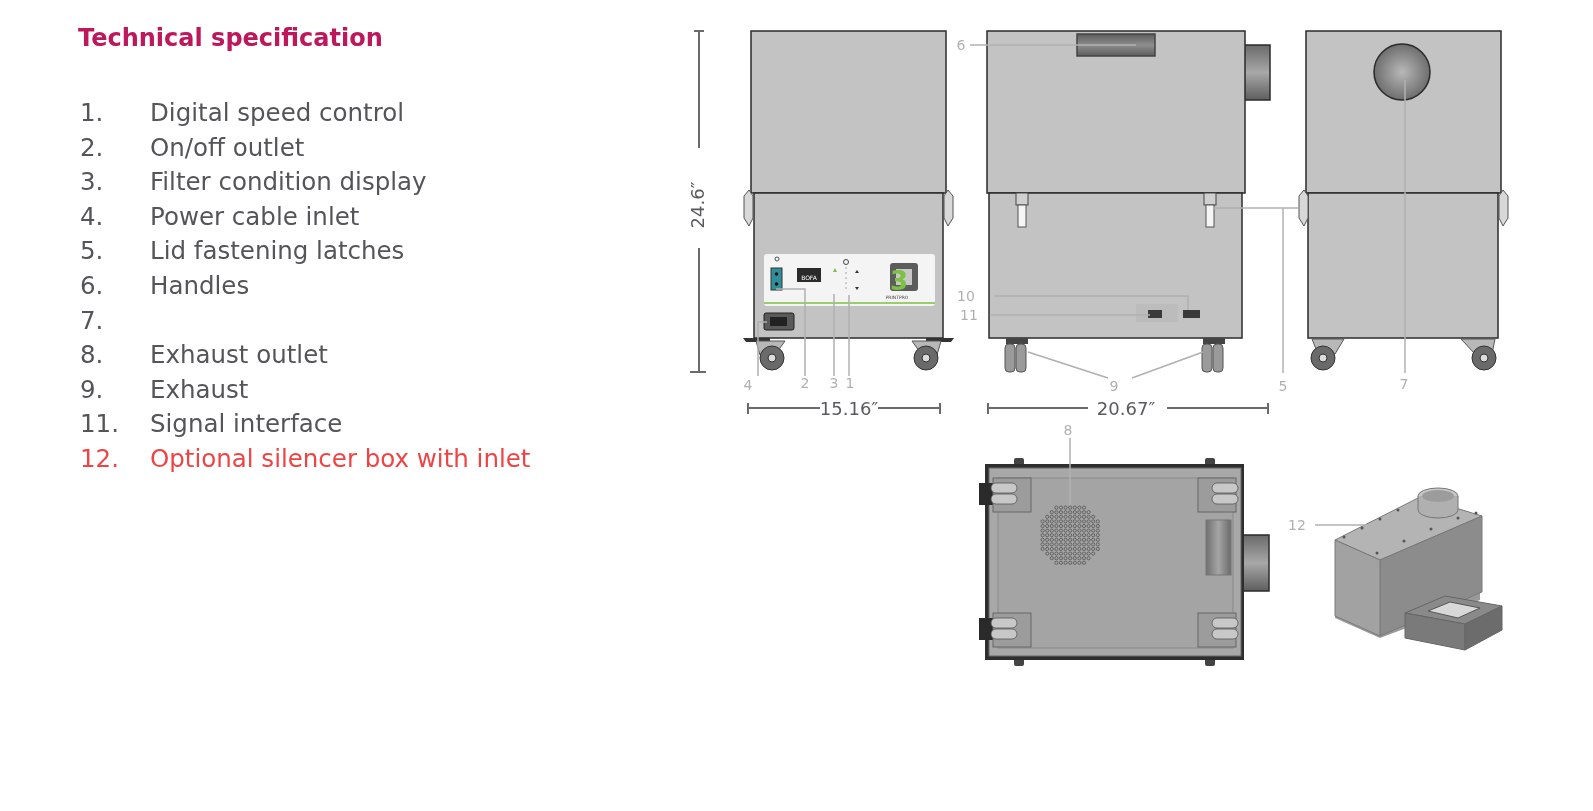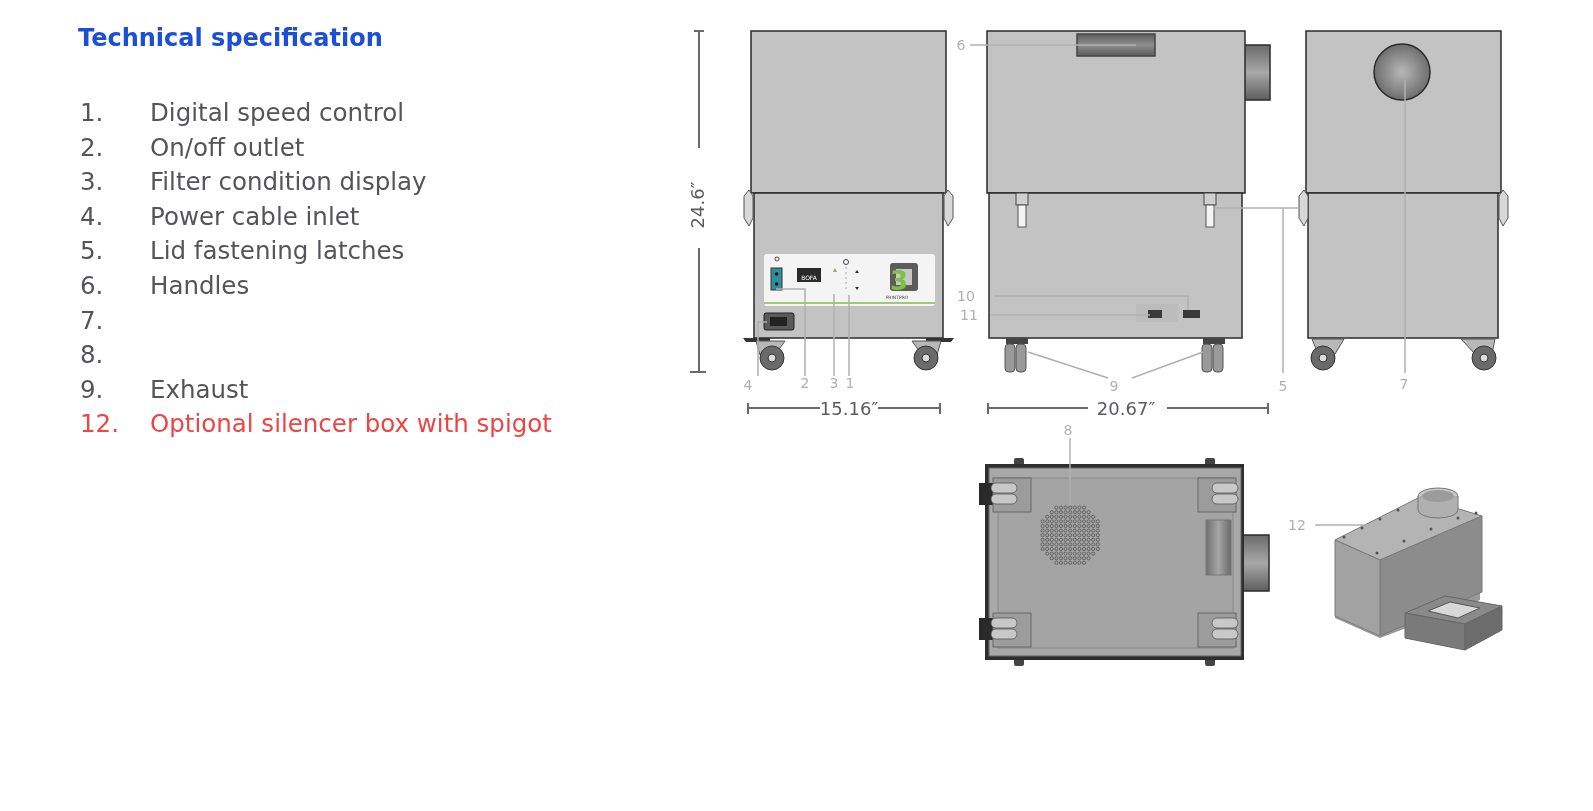--- a/index.html
+++ b/index.html
@@ -1,18 +1,18 @@
 <!DOCTYPE html>
 <html><head>
 <meta charset="utf-8">
 <style>
   html,body{margin:0;padding:0;background:#ffffff;}
   body{width:1593px;height:811px;position:relative;overflow:hidden;font-family:"DejaVu Sans","Liberation Sans",sans-serif;}
   .spec{position:absolute;left:78px;top:24px;width:560px;}
-  .spec h1{margin:0;font-size:24px;font-weight:bold;color:#1d4ed8;letter-spacing:0;}
+  .spec h1{margin:0;font-size:24px;font-weight:bold;color:#be185d;letter-spacing:0;}
   .spec ol{list-style:none;margin:0;padding:0;position:absolute;top:72px;left:2px;width:560px;}
   .spec li{height:34.6px;line-height:34.6px;font-size:24.5px;color:#555559;white-space:nowrap;position:relative;}
   .spec li .num{position:absolute;left:0;width:50px;}
   .spec li .txt{position:absolute;left:70px;}
   .spec li.accent{color:#ef4444;}
   svg.diagram{position:absolute;left:0;top:0;}
   .lbl{font-family:"DejaVu Sans","Liberation Sans",sans-serif;font-size:14px;fill:#b0b0b0;}
   .dim{font-family:"DejaVu Sans","Liberation Sans",sans-serif;font-size:18px;fill:#5a5a5e;}
 </style>
 </head>
@@ -43,28 +43,33 @@
       </li>
     <li>
         <span class="num">6.</span>
         <span class="txt">Handles</span>
       </li>
     <li>
         <span class="num">7.</span>
       </li>
     <li>
         <span class="num">8.</span>
+        <span class="txt">Exhaust outlet</span>
       </li>
     <li>
         <span class="num">9.</span>
         <span class="txt">Exhaust</span>
       </li>
+    <li>
+        <span class="num">11.</span>
+        <span class="txt">Signal interface</span>
+      </li>
     <li class="accent">
         <span class="num">12.</span>
-        <span class="txt">Optional silencer box with spigot</span>
+        <span class="txt">Optional silencer box with inlet</span>
       </li>
   </ol>
 </div>
 
 <svg class="diagram" width="1593" height="811" viewBox="0 0 1593 811" xmlns="http://www.w3.org/2000/svg">
   <defs>
     <linearGradient id="metalV" x1="0" y1="0" x2="0" y2="1">
       <stop offset="0" stop-color="#6a6a6a"></stop>
         <stop offset="0.5" stop-color="#a8a8a8"></stop>
         <stop offset="1" stop-color="#5e5e5e"></stop>

